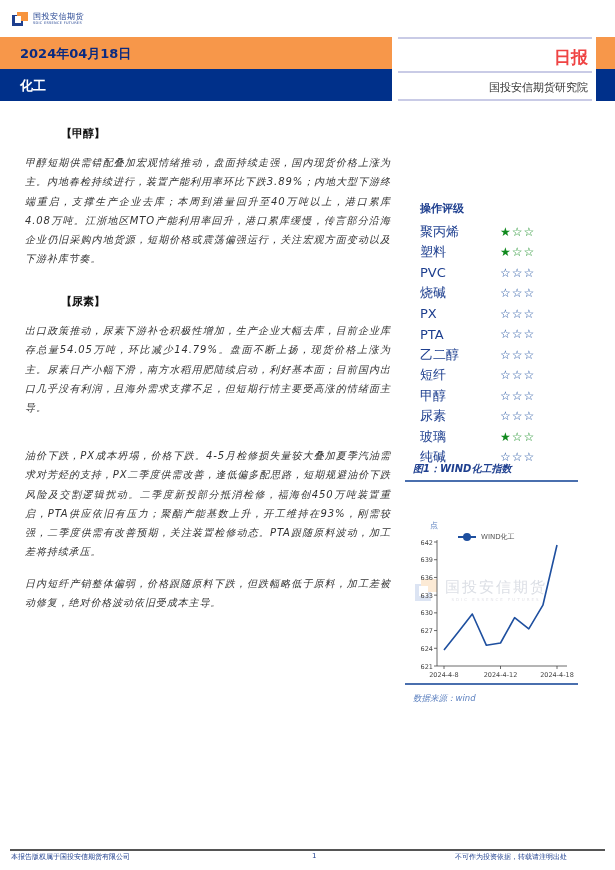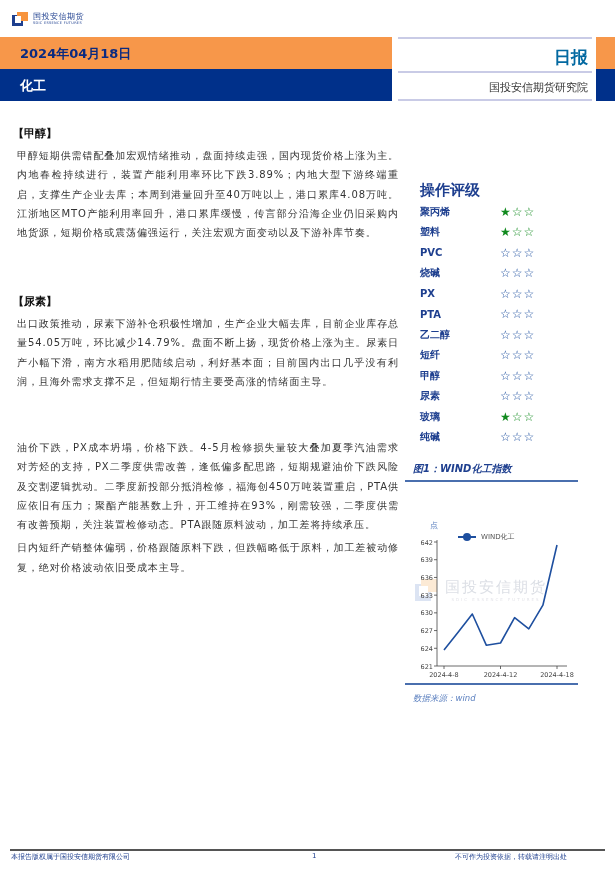--- a/index.html
+++ b/index.html
@@ -19,33 +19,33 @@
 
   .band-orange { left:0; top:37px; width:392px; height:32px; background:#f7974a; }
   .band-blue { left:0; top:69px; width:392px; height:32px; background:#00308a; }
   .band-orange-r { left:596px; top:37px; width:19px; height:32px; background:#f7974a; }
   .band-blue-r { left:596px; top:69px; width:19px; height:32px; background:#00308a; }
   .date-text { left:20px; top:45px; font-size:13px; font-weight:bold; color:#0a2a80; }
   .sector-text { left:20px; top:77px; font-size:13px; font-weight:bold; color:#ffffff; }
 
   .hbox { left:392px; top:37px; width:204px; height:64px; background:#fff; }
   .hline { position:absolute; left:6px; right:4px; height:2px; background:#c9cbe6; }
-  .daily { position:absolute; right:8px; top:9px; font-size:17px; font-weight:bold; color:#0369a1; }
+  .daily { position:absolute; right:8px; top:9px; font-size:17px; font-weight:bold; color:#ef4444; }
   .inst { position:absolute; right:8px; top:43px; font-size:11px; color:#333; }
 
   
   .col { left:13px; width:390px; }
-  .sec-title { font-size:11px; font-weight:bold; color:#111; }
-  .para { font-size:10px; line-height:19.3px; color:#333; letter-spacing:0.9px; text-align:justify; margin:4px; }
+  .sec-title { font-size:11px; font-weight:bold; color:#111;margin-left:48px; }
+  .para { font-size:10px; line-height:19.3px; color:#333; letter-spacing:0.9px; text-align:justify; margin:12px;font-style:italic; }
 
   
   .rating { left:420px; top:181px; width:160px; }
-  .rating-title { font-size:15px; font-weight:bold; color:#1e3f8f; height:20.5px; }
+  .rating-title { font-size:11px; font-weight:bold; color:#1e3f8f; height:20.5px;margin-top:20px; }
   .rating-row { display:flex; align-items:center; height:20.5px; }
-  .rating-name { width:80px; font-size:10px; font-weight:bold; color:#1e3f8f; }
+  .rating-name { width:80px; font-size:13px; font-weight:normal; color:#1e3f8f; }
   .stars { display:flex; gap:1px; font-size:12px; line-height:1; }
   .star-filled { color:#118a1e; }
   .star-empty-green { color:#118a1e; }
   .star-empty-blue { color:#1e4f9f; }
 
   
   .fig-title { left:413px; top:462px; font-size:10px; font-weight:bold; color:#1e3f8f;font-style:italic; }
   .fig-rule { left:405px; top:480px; width:173px; height:1.5px; background:#4a6fae; }
   .legend { left:458px; top:532px; display:flex; align-items:center; gap:5px; font-size:7px; color:#555; }
   .legend-line { width:18px; height:2px; background:#1e4f9f; position:relative; }

